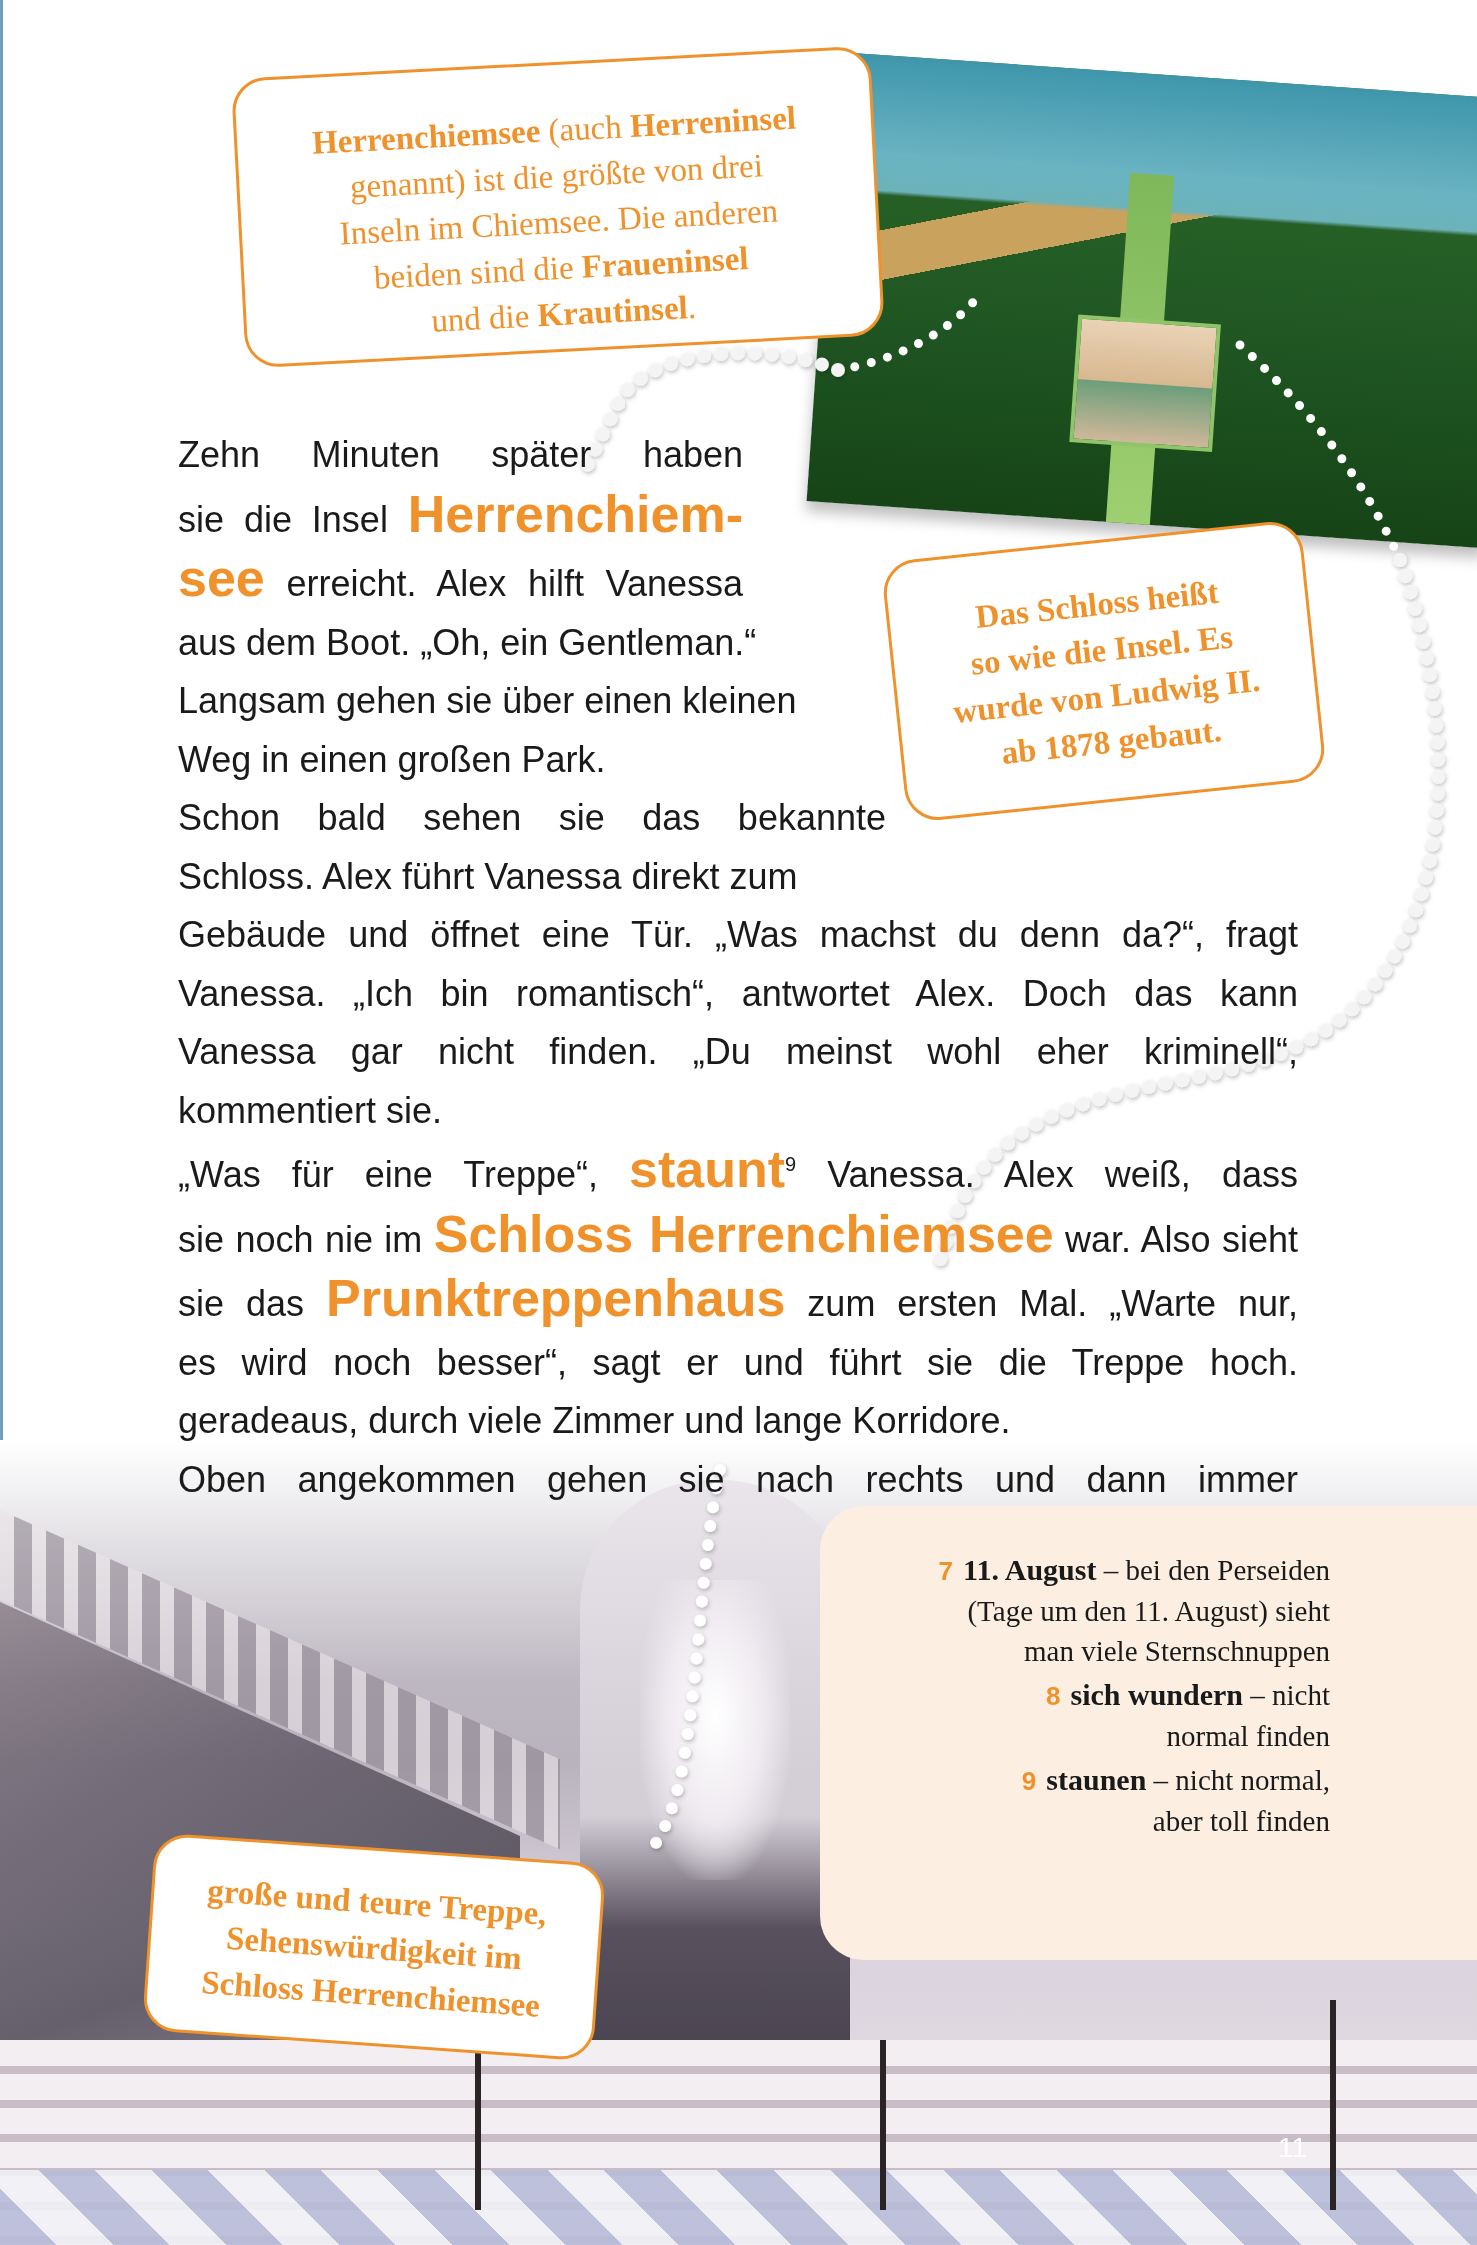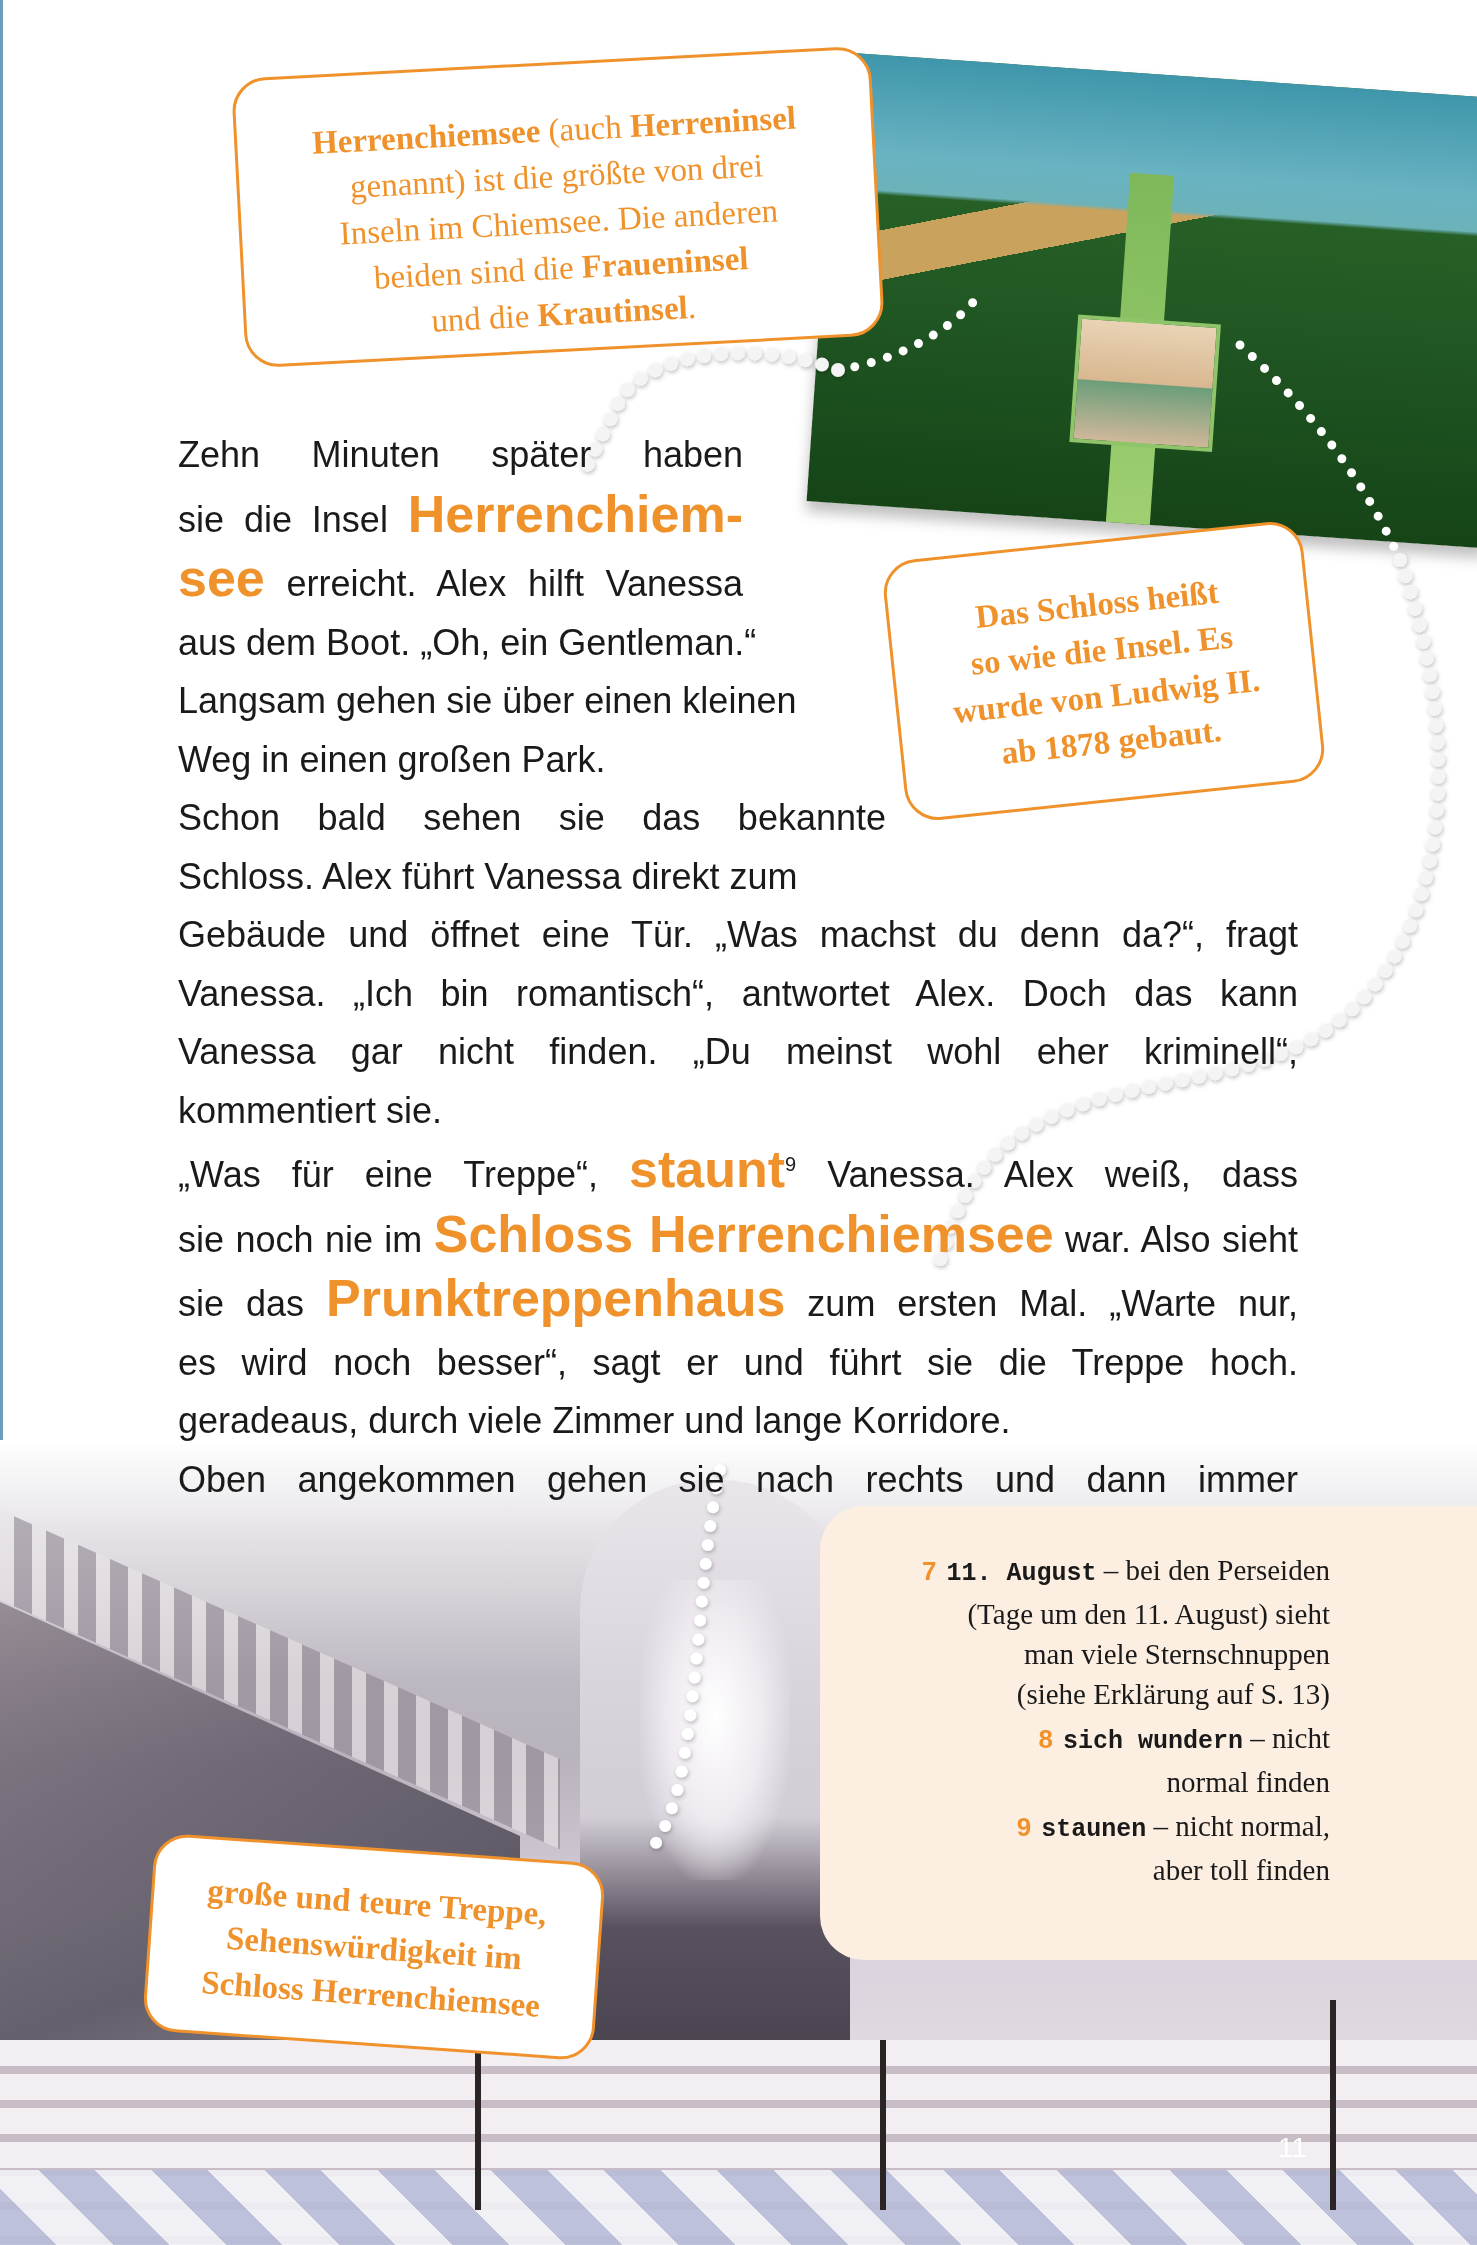--- a/index.html
+++ b/index.html
@@ -102,21 +102,21 @@
 
     
     .footnotes {
       position: absolute; left: 820px; top: 1506px; width: 700px; height: 454px;
       background: #FCEFE2; border-radius: 44px 0 0 44px; box-sizing: border-box;
       padding: 44px 0 0 0;
     }
     .fn-inner { width: 480px; margin-left: 30px; text-align: right; font-family: "Liberation Serif", serif; font-size: 29px; line-height: 40px; color: #1a1a1a; }
     .fn-entry { margin-bottom: 4px; }
     .fn-num { color: #F0922B; font-family: "Liberation Sans", sans-serif; font-weight: bold; font-size: 26px; margin-right: 10px; }
-    .fn-term { font-family: Liberation Mono, monospace; font-weight: bold; font-size: 25px; }
+    .fn-term { font-family: Liberation Serif, serif; font-weight: bold; font-size: 30px; }
 
     .page-number { position: absolute; left: 1278px; top: 2132px; font-family: "Liberation Sans", sans-serif; font-size: 28px; color: #ffffff; }
   </style>
 </head>
 <body>
 
 <div class="edge-line"></div>
 
 <div class="stair-photo">
   <div class="balustrade"></div>
@@ -187,21 +187,20 @@
     <span class="line wide-last"><span>geradeaus, durch      viele Zimmer und lange Korridore.</span></span>
     <span class="line wide"><span>Oben angekommen    gehen sie nach rechts und dann immer</span></span>
   </div>
 
 <div class="footnotes">
   <div class="fn-inner" id="fn-inner">
       <div class="fn-entry">
         <div><span class="fn-num">7</span><span class="fn-term">11. August</span><span> – bei den Perseiden</span></div>
         <div><span>(Tage um den 11. August) sieht</span></div>
         <div><span>man viele Sternschnuppen</span></div>
-        <div><span>(siehe Erklärung auf S. 13)</span></div>
       </div>
       <div class="fn-entry">
         <div><span class="fn-num">8</span><span class="fn-term">sich wundern</span><span> – nicht</span></div>
         <div><span>normal finden</span></div>
       </div>
       <div class="fn-entry">
         <div><span class="fn-num">9</span><span class="fn-term">staunen</span><span> – nicht normal,</span></div>
         <div><span>aber toll finden</span></div>
       </div>
     </div>

